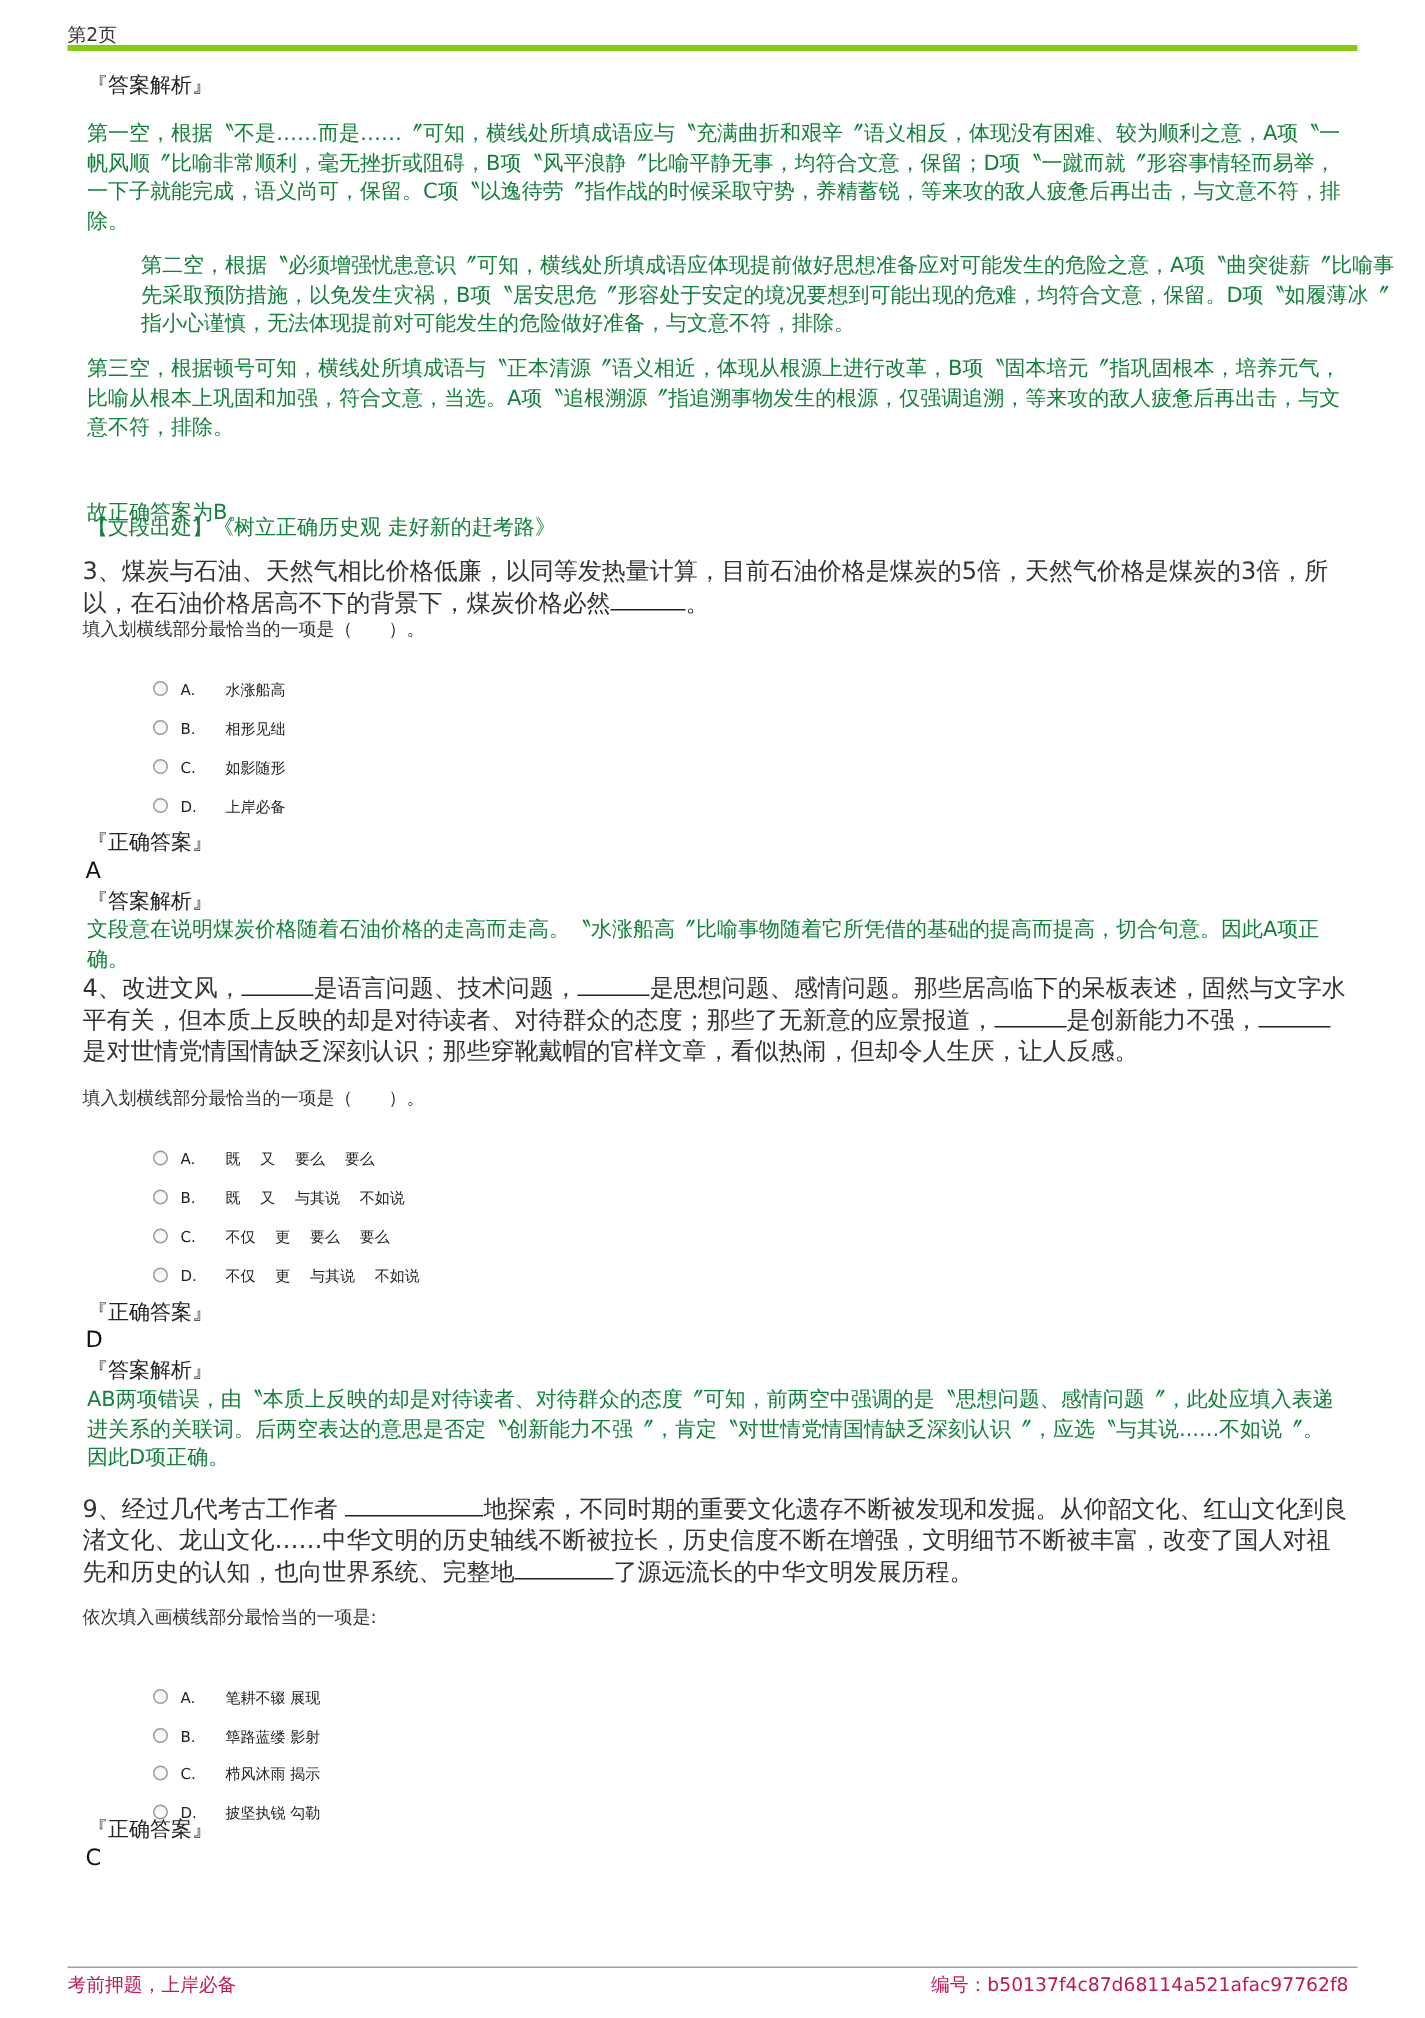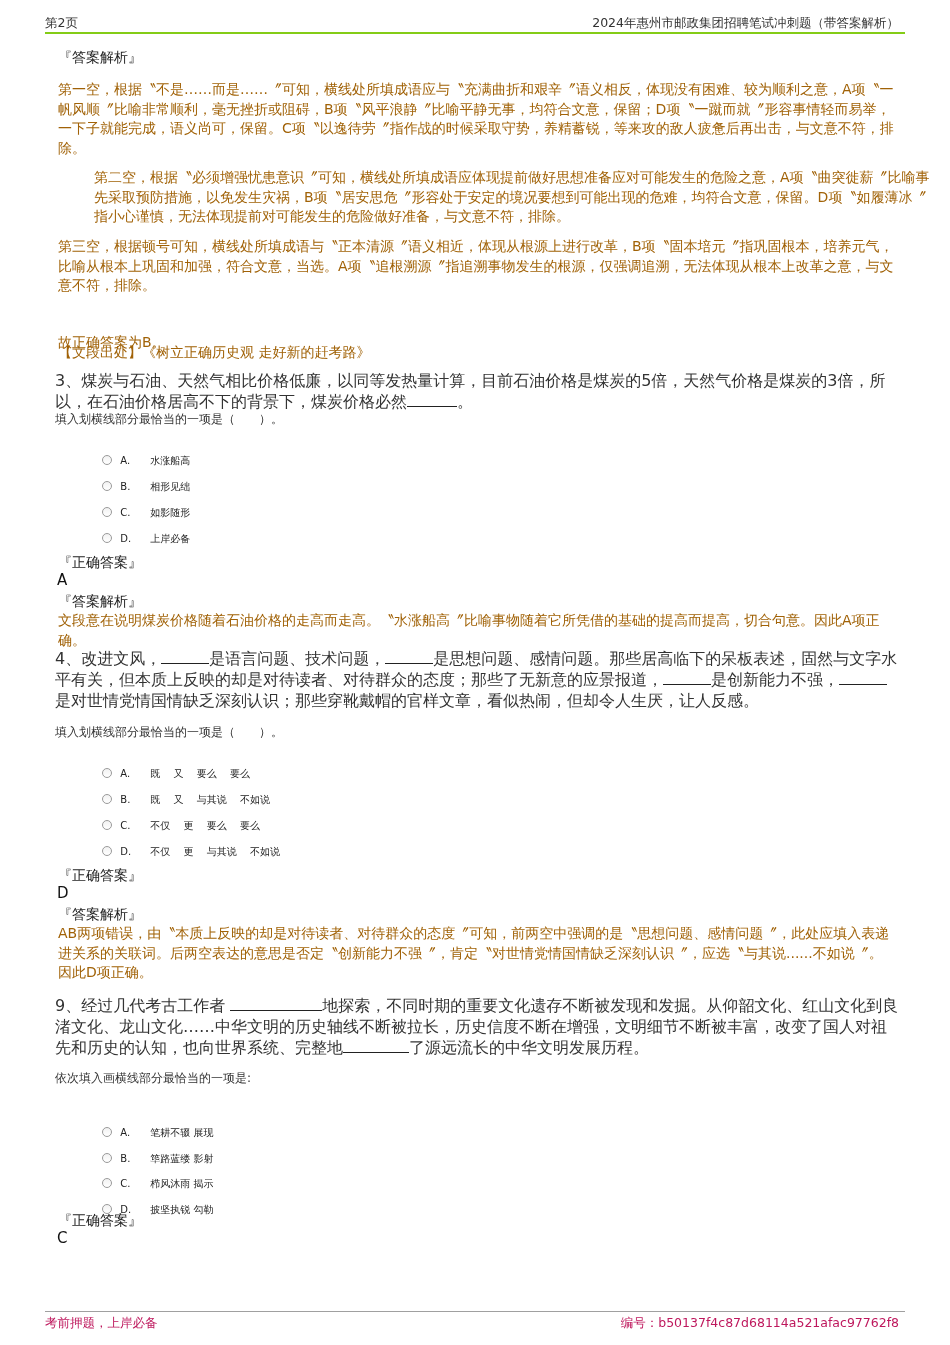--- a/index.html
+++ b/index.html
@@ -4,61 +4,60 @@
   <style>
     * { margin: 0; padding: 0; box-sizing: border-box; }
     html, body { width: 950px; height: 1345px; background: #ffffff; overflow: hidden; }
     body {
       font-family: "DejaVu Sans", "Liberation Sans", sans-serif;
       color: #222222;
       position: relative;
     }
     .page-header {
       position: absolute; left: 45px; top: 14px; width: 860px; height: 20px;
-      border-bottom: 2px solid #84cc16;
+      border-bottom: 4px solid #84cc16;
       font-size: 12.5px; color: #333;
     }
     .page-header .left { position: absolute; left: 0; top: 1px; }
     .page-header .right { position: absolute; right: 6px; top: 1px; }
 
     .page-footer {
       position: absolute; left: 45px; top: 1311px; width: 860px; height: 22px;
       border-top: 1px solid #a0a0a0;
       font-size: 12.5px; color: #be185d;
     }
     .page-footer .left { position: absolute; left: 0; top: 3px; }
     .page-footer .right { position: absolute; right: 6px; top: 3px; }
-    .para { position: absolute; left: 58px; width: 838px; font-size: 14px; line-height: 19.5px; color: #a16207; }
+    .para { position: absolute; left: 58px; width: 838px; font-size: 14px; line-height: 19.5px; color: #15803d; }
     .q { position: absolute; left: 55px; width: 845px; font-size: 16px; line-height: 21px; color: #333; }
     .q-small { position: absolute; left: 55px; width: 845px; font-size: 12px; line-height: 17px; color: #333; }
     .blank { display: inline-block; border-bottom: 1px solid #222; height: 12px; vertical-align: baseline; }
 
     .opt { position: absolute; left: 96px; font-size: 10px; line-height: 18px; color: #222; white-space: pre; }
     .radio {
       display: inline-block; width: 10px; height: 10px; border-radius: 50%;
       border: 1px solid #9a9a9a; background: linear-gradient(#f2f2f2, #ffffff);
       vertical-align: -1px; margin-right: 8px;
     }
     .opt-letter { display: inline-block; width: 30px; font-family: "DejaVu Sans", sans-serif; }
 
     .label { position: absolute; left: 58px; font-size: 14px; line-height: 18px; color: #222; }
     .ans-val { position: absolute; left: 57px; font-size: 15px; line-height: 18px; color: #111; }
   </style>
 </head>
 <body>
 
 <div class="page-header">
   <span class="left">第2页</span>
-  <span class="right">2024年惠州市邮政集团招聘笔试冲刺题（带答案解析）</span>
 </div>
 
 <div class="label" style="top:48px;">『答案解析』</div>
 <div class="para" style="top:80px;">第一空，根据〝不是……而是……〞可知，横线处所填成语应与〝充满曲折和艰辛〞语义相反，体现没有困难、较为顺利之意，A项〝一帆风顺〞比喻非常顺利，毫无挫折或阻碍，B项〝风平浪静〞比喻平静无事，均符合文意，保留；D项〝一蹴而就〞形容事情轻而易举，一下子就能完成，语义尚可，保留。C项〝以逸待劳〞指作战的时候采取守势，养精蓄锐，等来攻的敌人疲惫后再出击，与文意不符，排除。</div>
 <div class="para" style="top:168px;margin-left:36px;">第二空，根据〝必须增强忧患意识〞可知，横线处所填成语应体现提前做好思想准备应对可能发生的危险之意，A项〝曲突徙薪〞比喻事先采取预防措施，以免发生灾祸，B项〝居安思危〞形容处于安定的境况要想到可能出现的危难，均符合文意，保留。D项〝如履薄冰〞指小心谨慎，无法体现提前对可能发生的危险做好准备，与文意不符，排除。</div>
-<div class="para" style="top:237px;">第三空，根据顿号可知，横线处所填成语与〝正本清源〞语义相近，体现从根源上进行改革，B项〝固本培元〞指巩固根本，培养元气，比喻从根本上巩固和加强，符合文意，当选。A项〝追根溯源〞指追溯事物发生的根源，仅强调追溯，无法体现从根本上改革之意，与文意不符，排除。</div>
+<div class="para" style="top:237px;">第三空，根据顿号可知，横线处所填成语与〝正本清源〞语义相近，体现从根源上进行改革，B项〝固本培元〞指巩固根本，培养元气，比喻从根本上巩固和加强，符合文意，当选。A项〝追根溯源〞指追溯事物发生的根源，仅强调追溯，等来攻的敌人疲惫后再出击，与文意不符，排除。</div>
 <div class="para" style="top:316px;margin-top:17px;">故正确答案为B。</div>
 <div class="para" style="top:343px;">【文段出处】《树立正确历史观 走好新的赶考路》</div>
 
 <div class="q" style="top:370px;">
   <span>3、煤炭与石油、天然气相比价格低廉，以同等发热量计算，目前石油价格是煤炭的5倍，天然气价格是煤炭的3倍，所以，在石油价格居高不下的背景下，煤炭价格必然</span><span class="blank" style="width:50px;"></span><span>。</span>
 </div>
 <div class="q-small" style="top:411px;">填入划横线部分最恰当的一项是（　　）。</div>
 
 <div class="opt" style="top:434px;">
   <span class="radio"></span><span class="opt-letter">A.</span><span>水涨船高</span>

